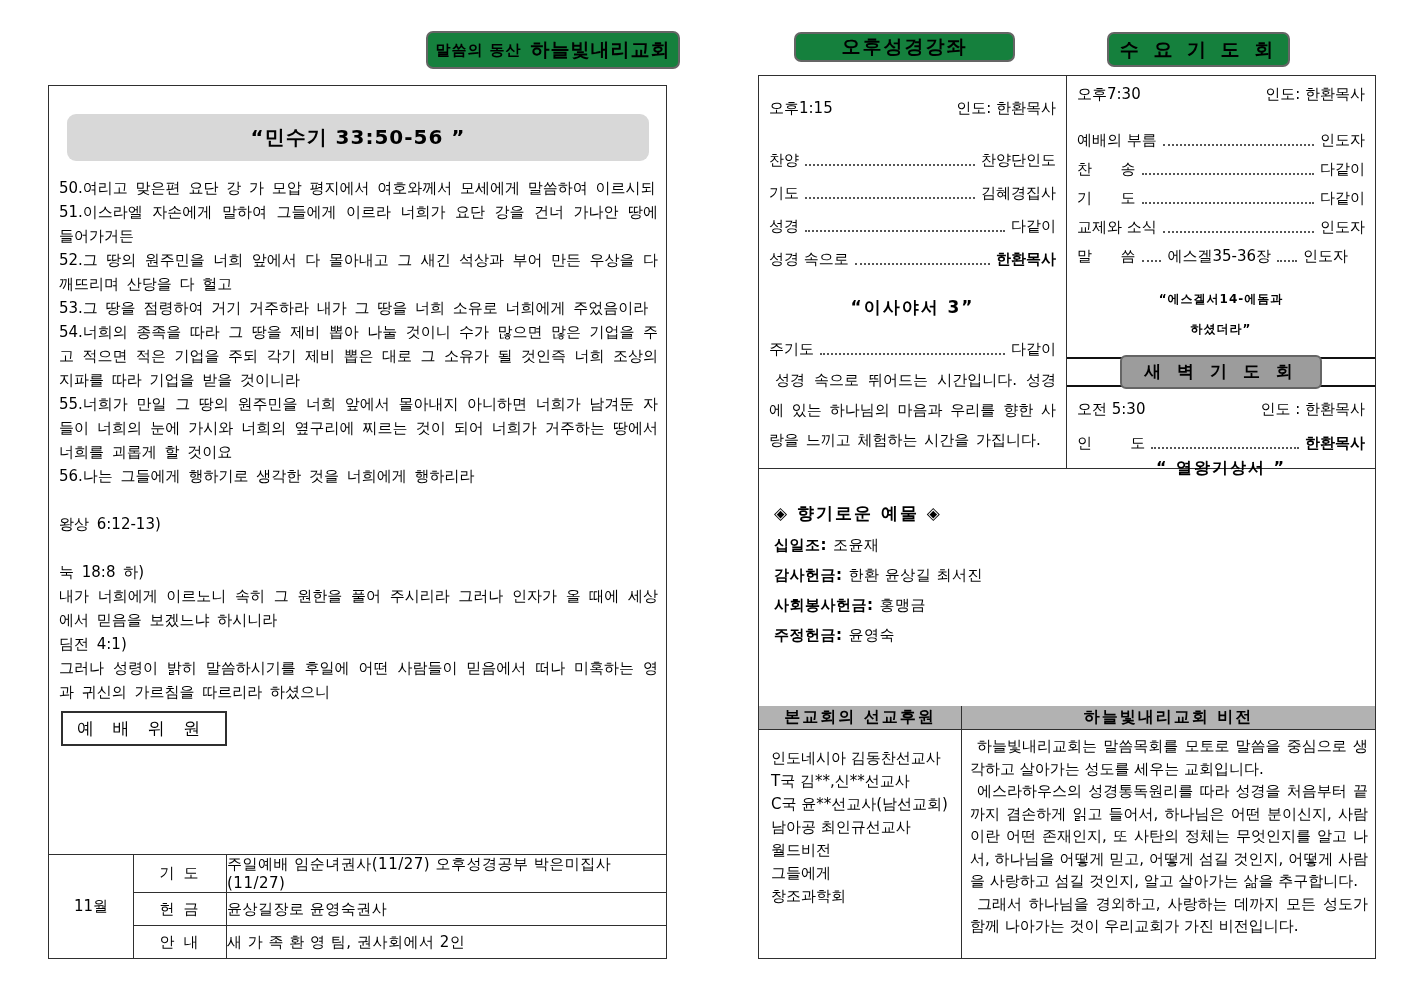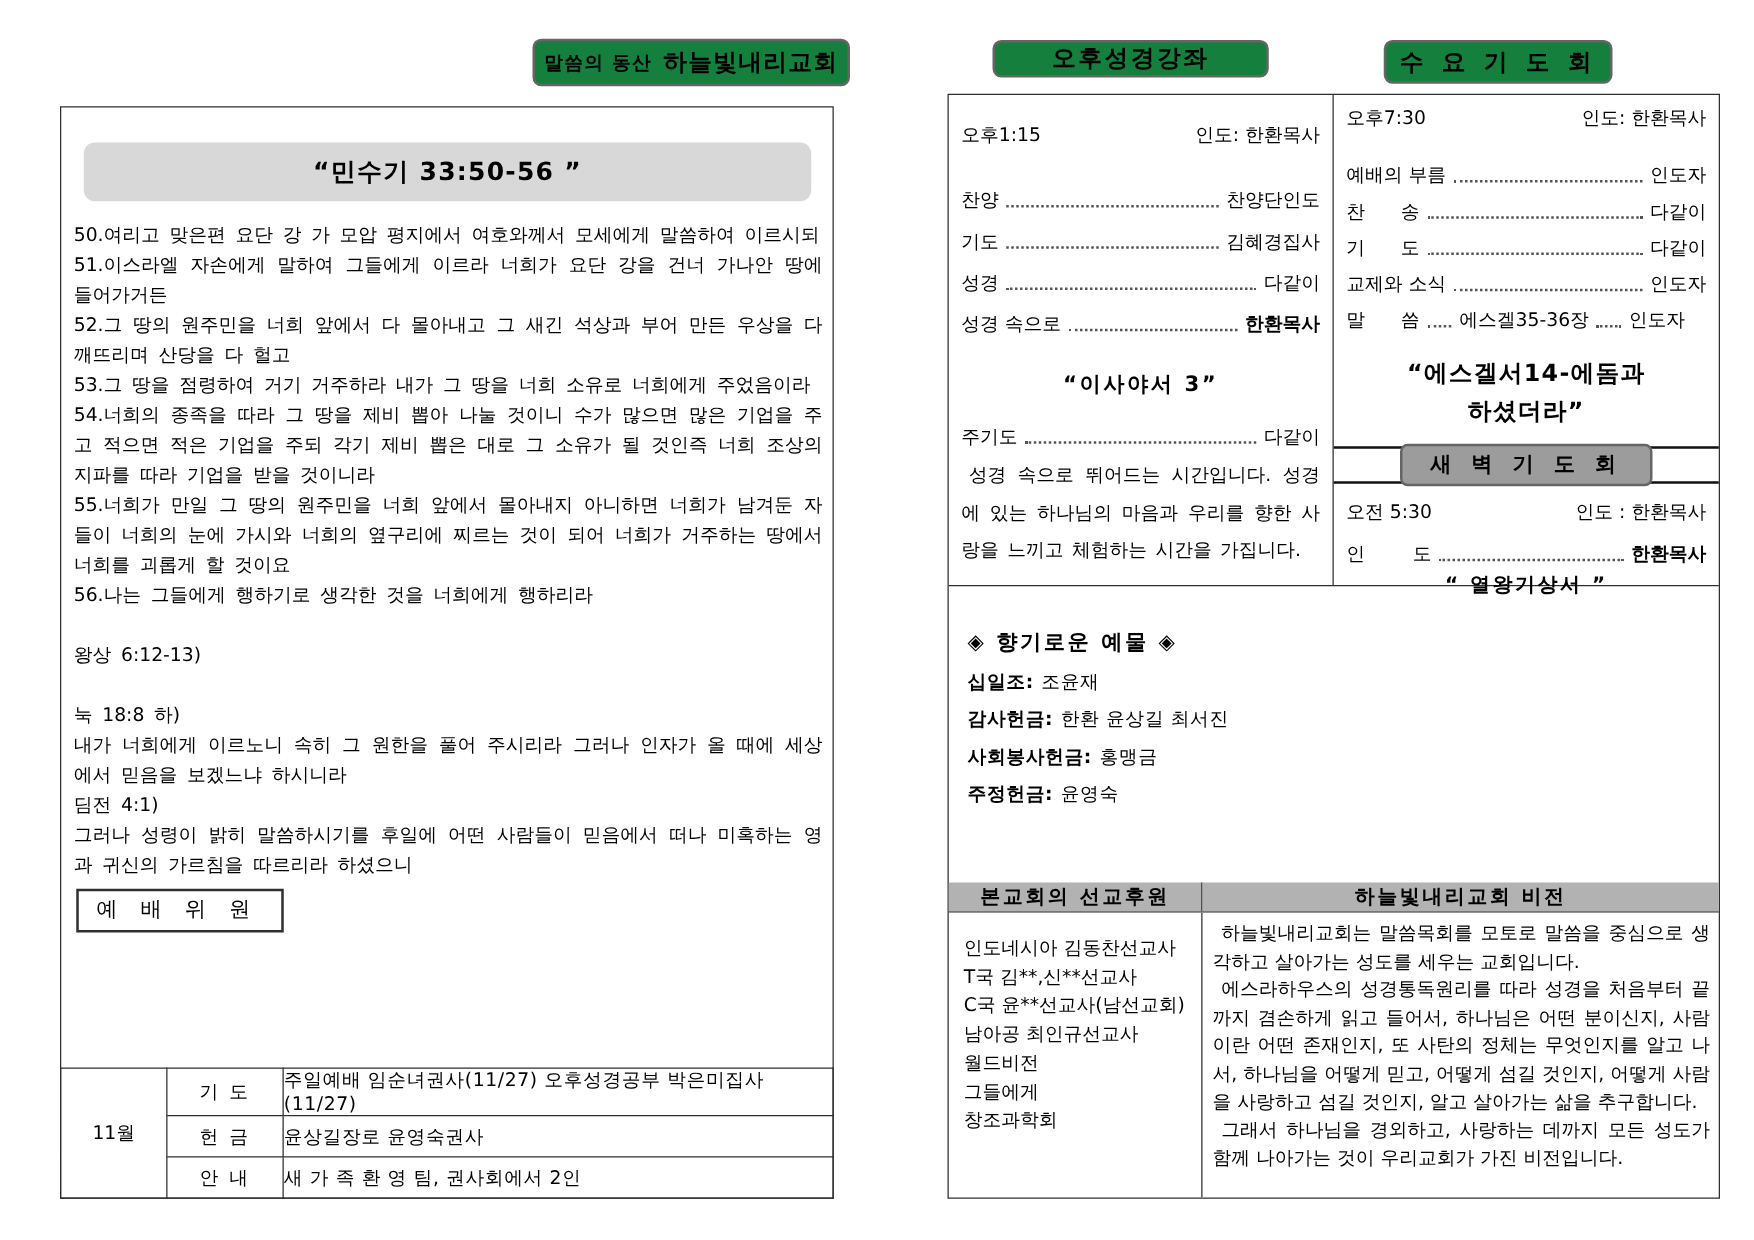--- a/index.html
+++ b/index.html
@@ -67,21 +67,21 @@
   .col-left .trow { margin-top:23px; }
   .col-left .lrow { margin-top:14px; }
   .col-left .lrow.first { margin-top:33px; }
   .col-left .sermon { margin-top:27px; text-align:center; font-weight:bold; font-size:17px; letter-spacing:2px; }
   .col-left .lrow.prayer { margin-top:21px; }
   .col-left .desc { margin-top:6px; font-size:15px; line-height:30px; text-align:justify; text-indent:6px; word-spacing:2px; }
 
   .col-right .trow { margin-top:9px; }
   .col-right .lrow { margin-top:10px; }
   .col-right .lrow.first { margin-top:27px; }
-  .col-right .sermon { margin-top:18px; text-align:center; font-weight:bold; font-size:19px; line-height:30px; letter-spacing:1px; }
+  .col-right .sermon { margin-top:18px; text-align:center; font-weight:bold; font-size:12px; line-height:30px; letter-spacing:1px; }
   .dawn-band {
     margin:13px -10px 0; height:30px; border-top:2px solid #111; border-bottom:2px solid #111;
     display:flex; align-items:center; justify-content:center;
   }
   .dawn-badge {
     background:#9c9c9c; border:2px solid #656565; border-radius:6px;
     padding:3px 22px 4px; font-weight:bold; font-size:17px; letter-spacing:5px;
   }
   .col-right .dawn-time { margin-top:13px; }
   .col-right .lrow.dawn-row { margin-top:15px; }

